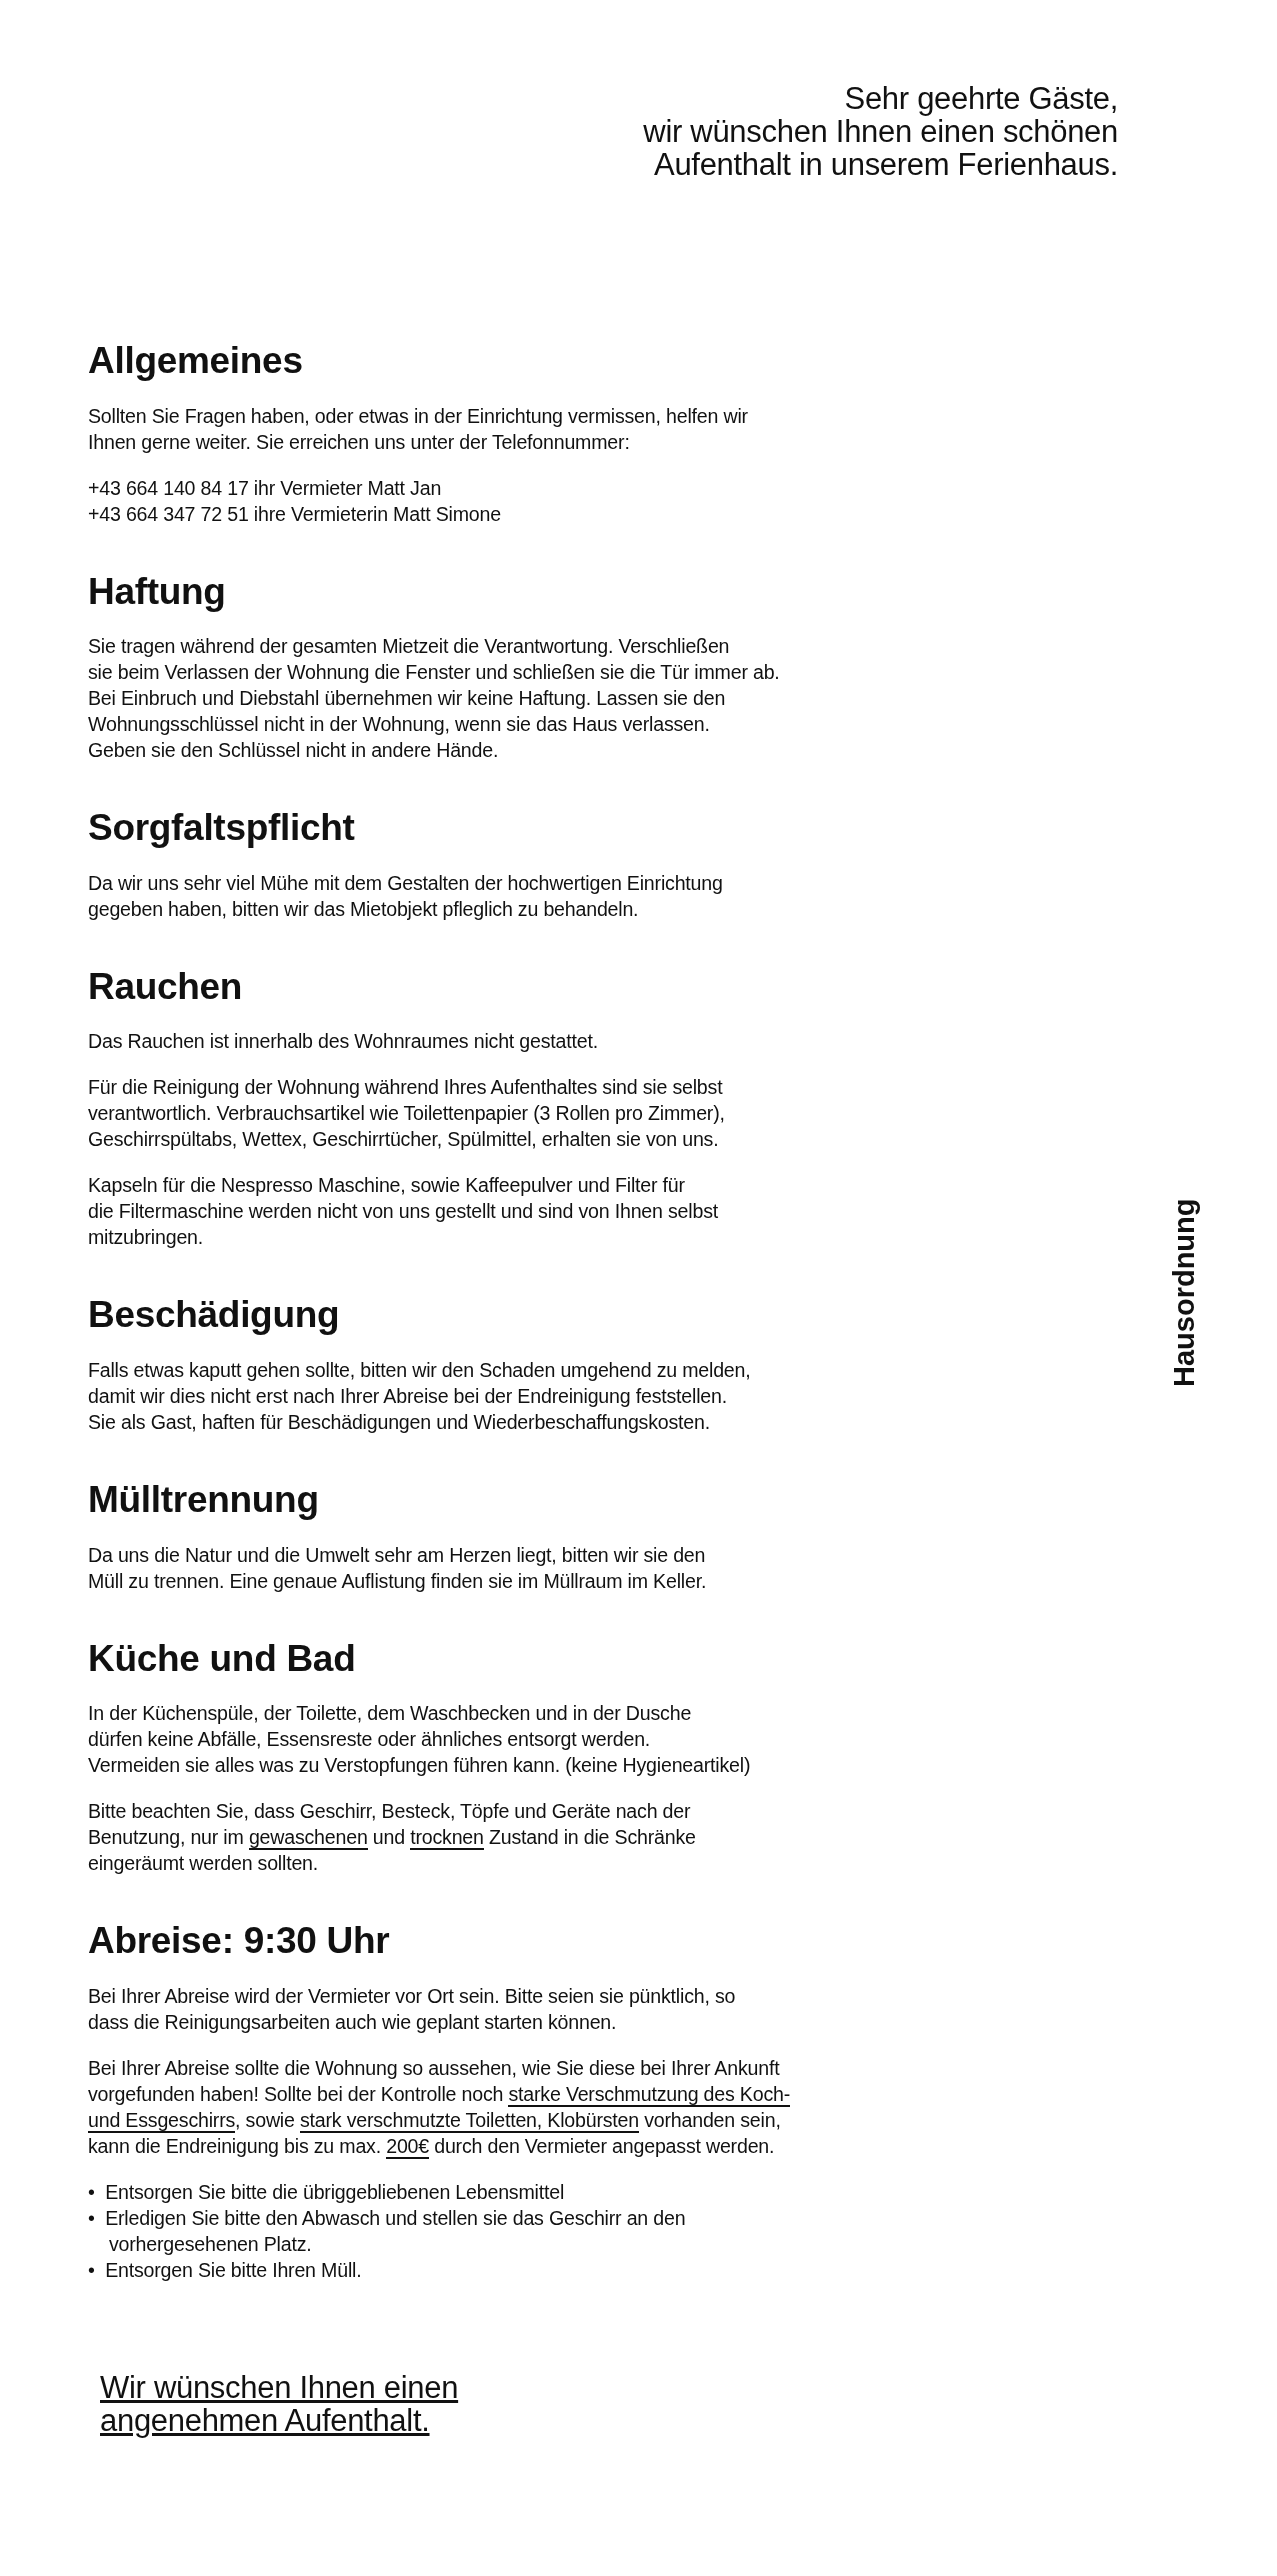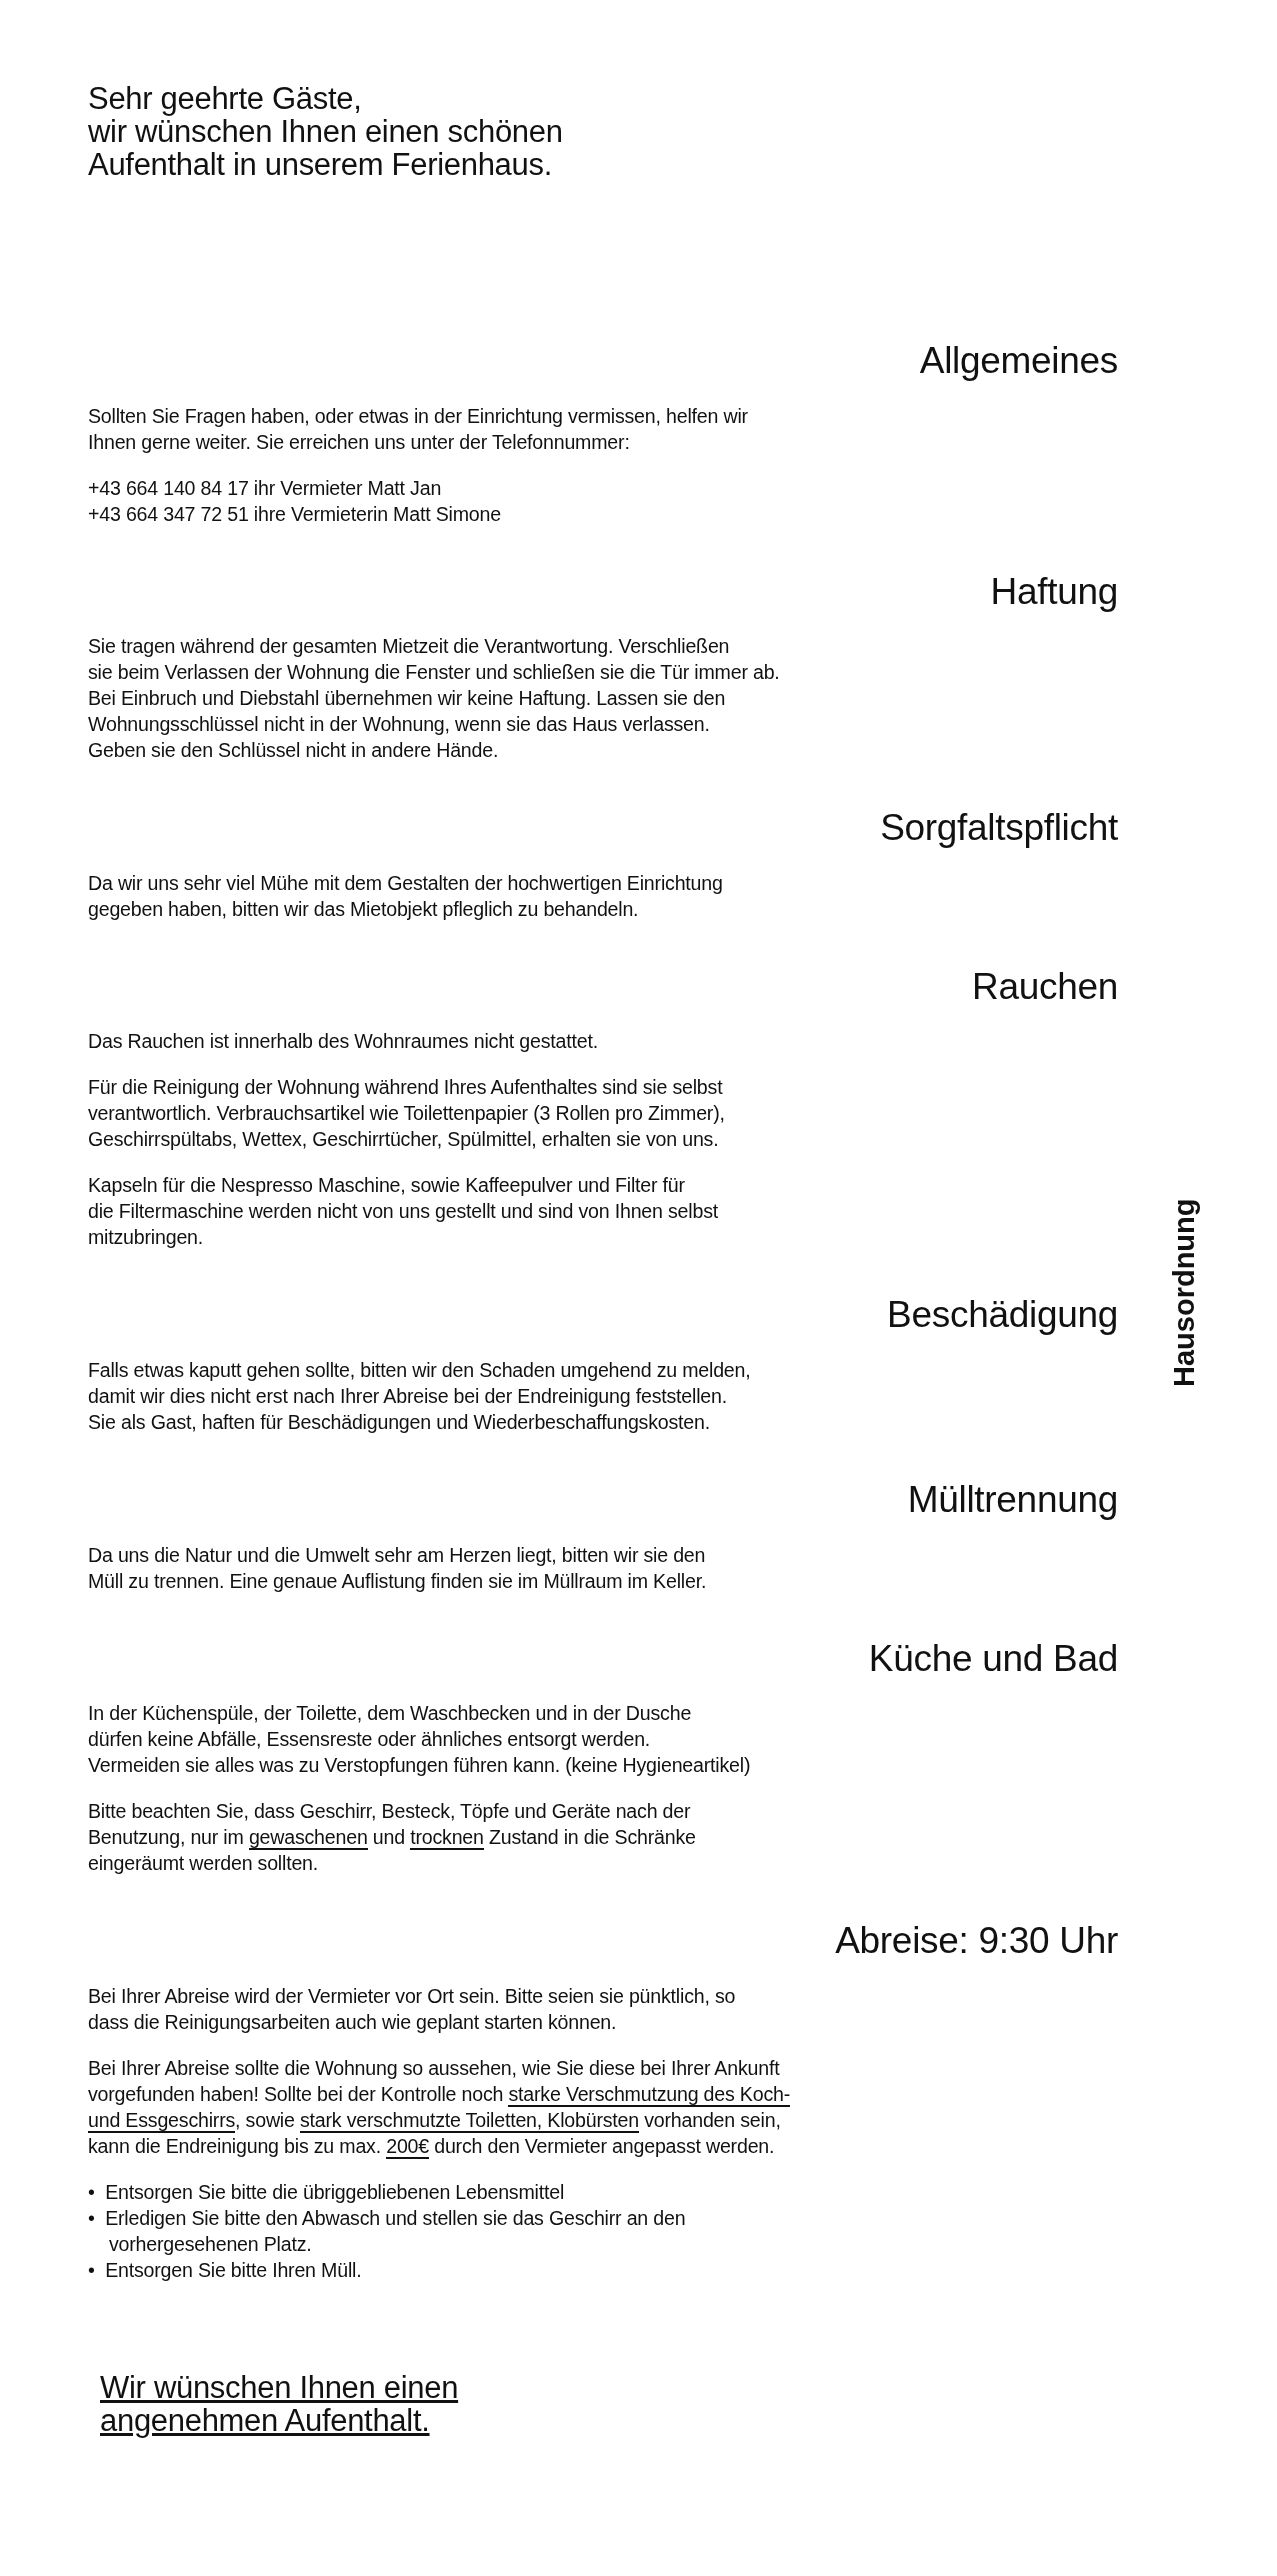--- a/index.html
+++ b/index.html
@@ -8,25 +8,25 @@
     background:#ffffff;color:#111111;
     font-family:"Liberation Sans", sans-serif;
     position:relative;overflow:hidden;
     -webkit-font-smoothing:antialiased;
   }
   #content{
     position:absolute;left:88px;top:82px;width:1030px;
   }
   .greeting{
     font-size:31px;line-height:33px;font-weight:500;
-    letter-spacing:-0.3px;margin:0 0 160px 0;
+    letter-spacing:-0.3px;margin:0 0 160px 0;text-align:right;
   }
   h2.heading{
-    font-size:37px;line-height:40px;font-weight:400;
-    letter-spacing:-0.3px;margin:45px 0 21.6px 0;text-align:right;
+    font-size:37px;line-height:40px;font-weight:700;
+    letter-spacing:-0.3px;margin:45px 0 21.6px 0;
   }
   .para{
     font-size:19.6px;line-height:26px;font-weight:400;
     letter-spacing:-0.2px;margin:0 0 20px 0;
   }
   .line{white-space:pre;}
   .u{border-bottom:2.6px solid #111;padding-bottom:0;}
   .closing{
     font-size:31px;line-height:33px;font-weight:500;
     letter-spacing:-0.3px;margin:88px 0 0 12px;text-decoration:underline;

